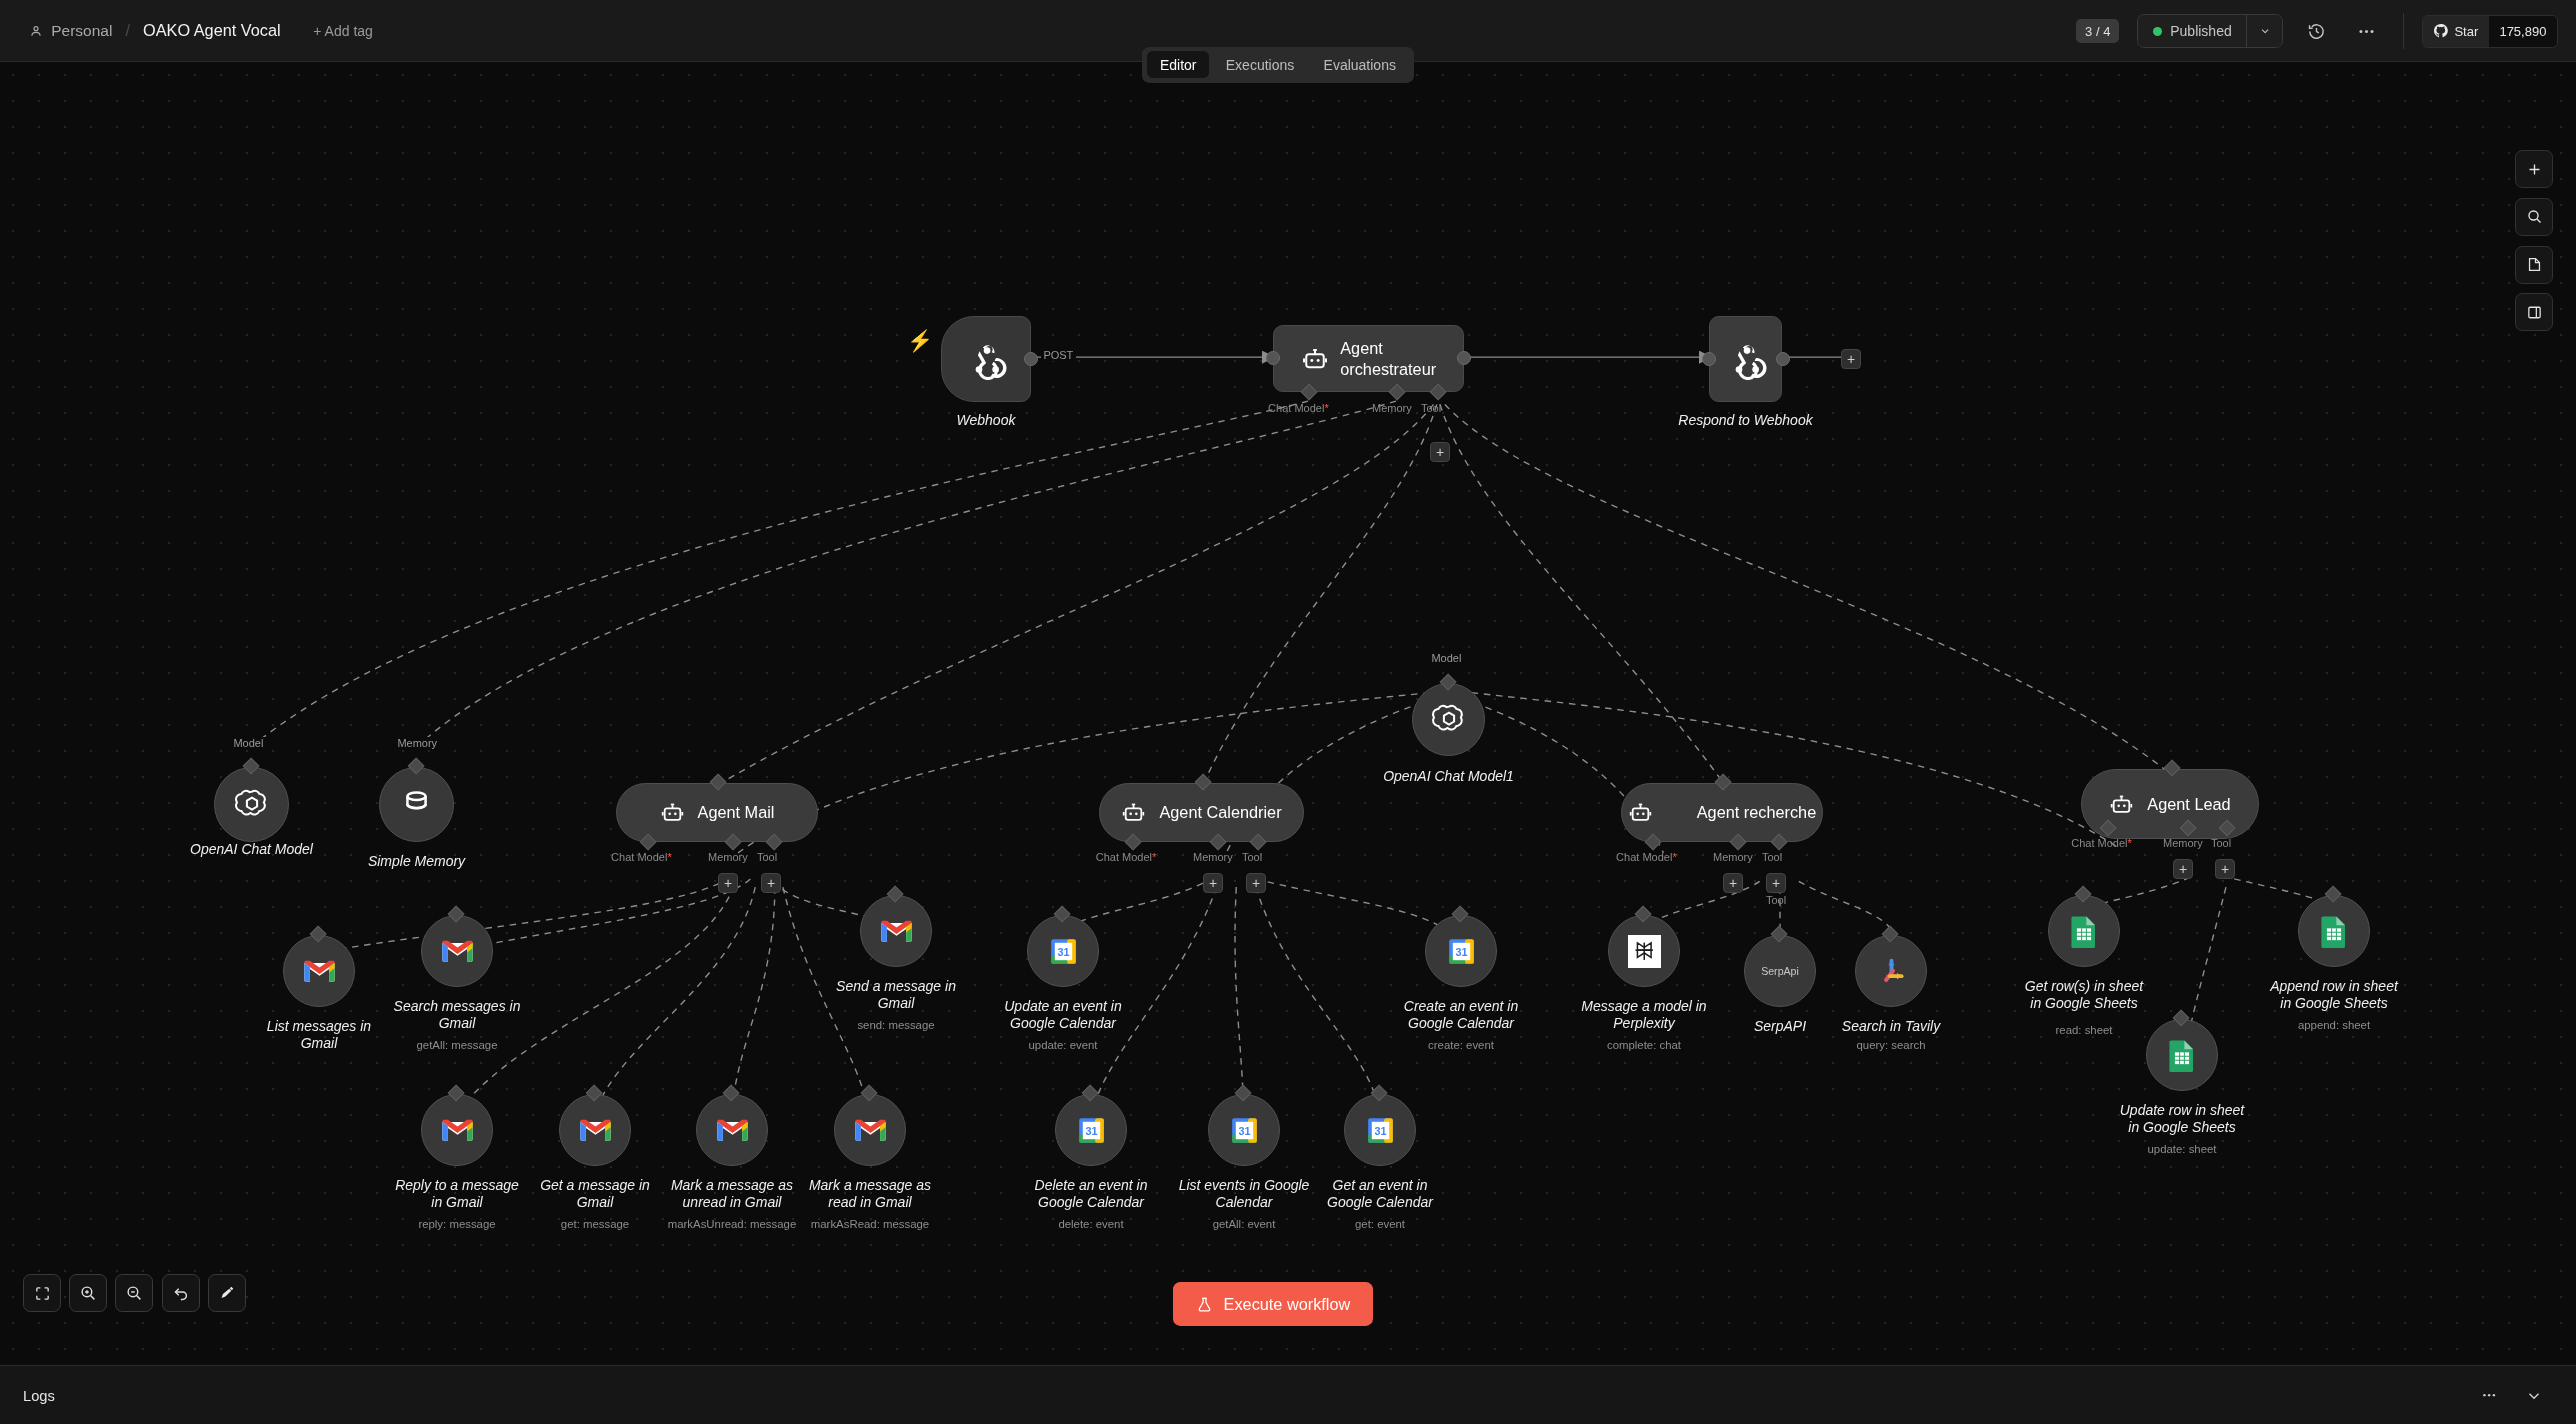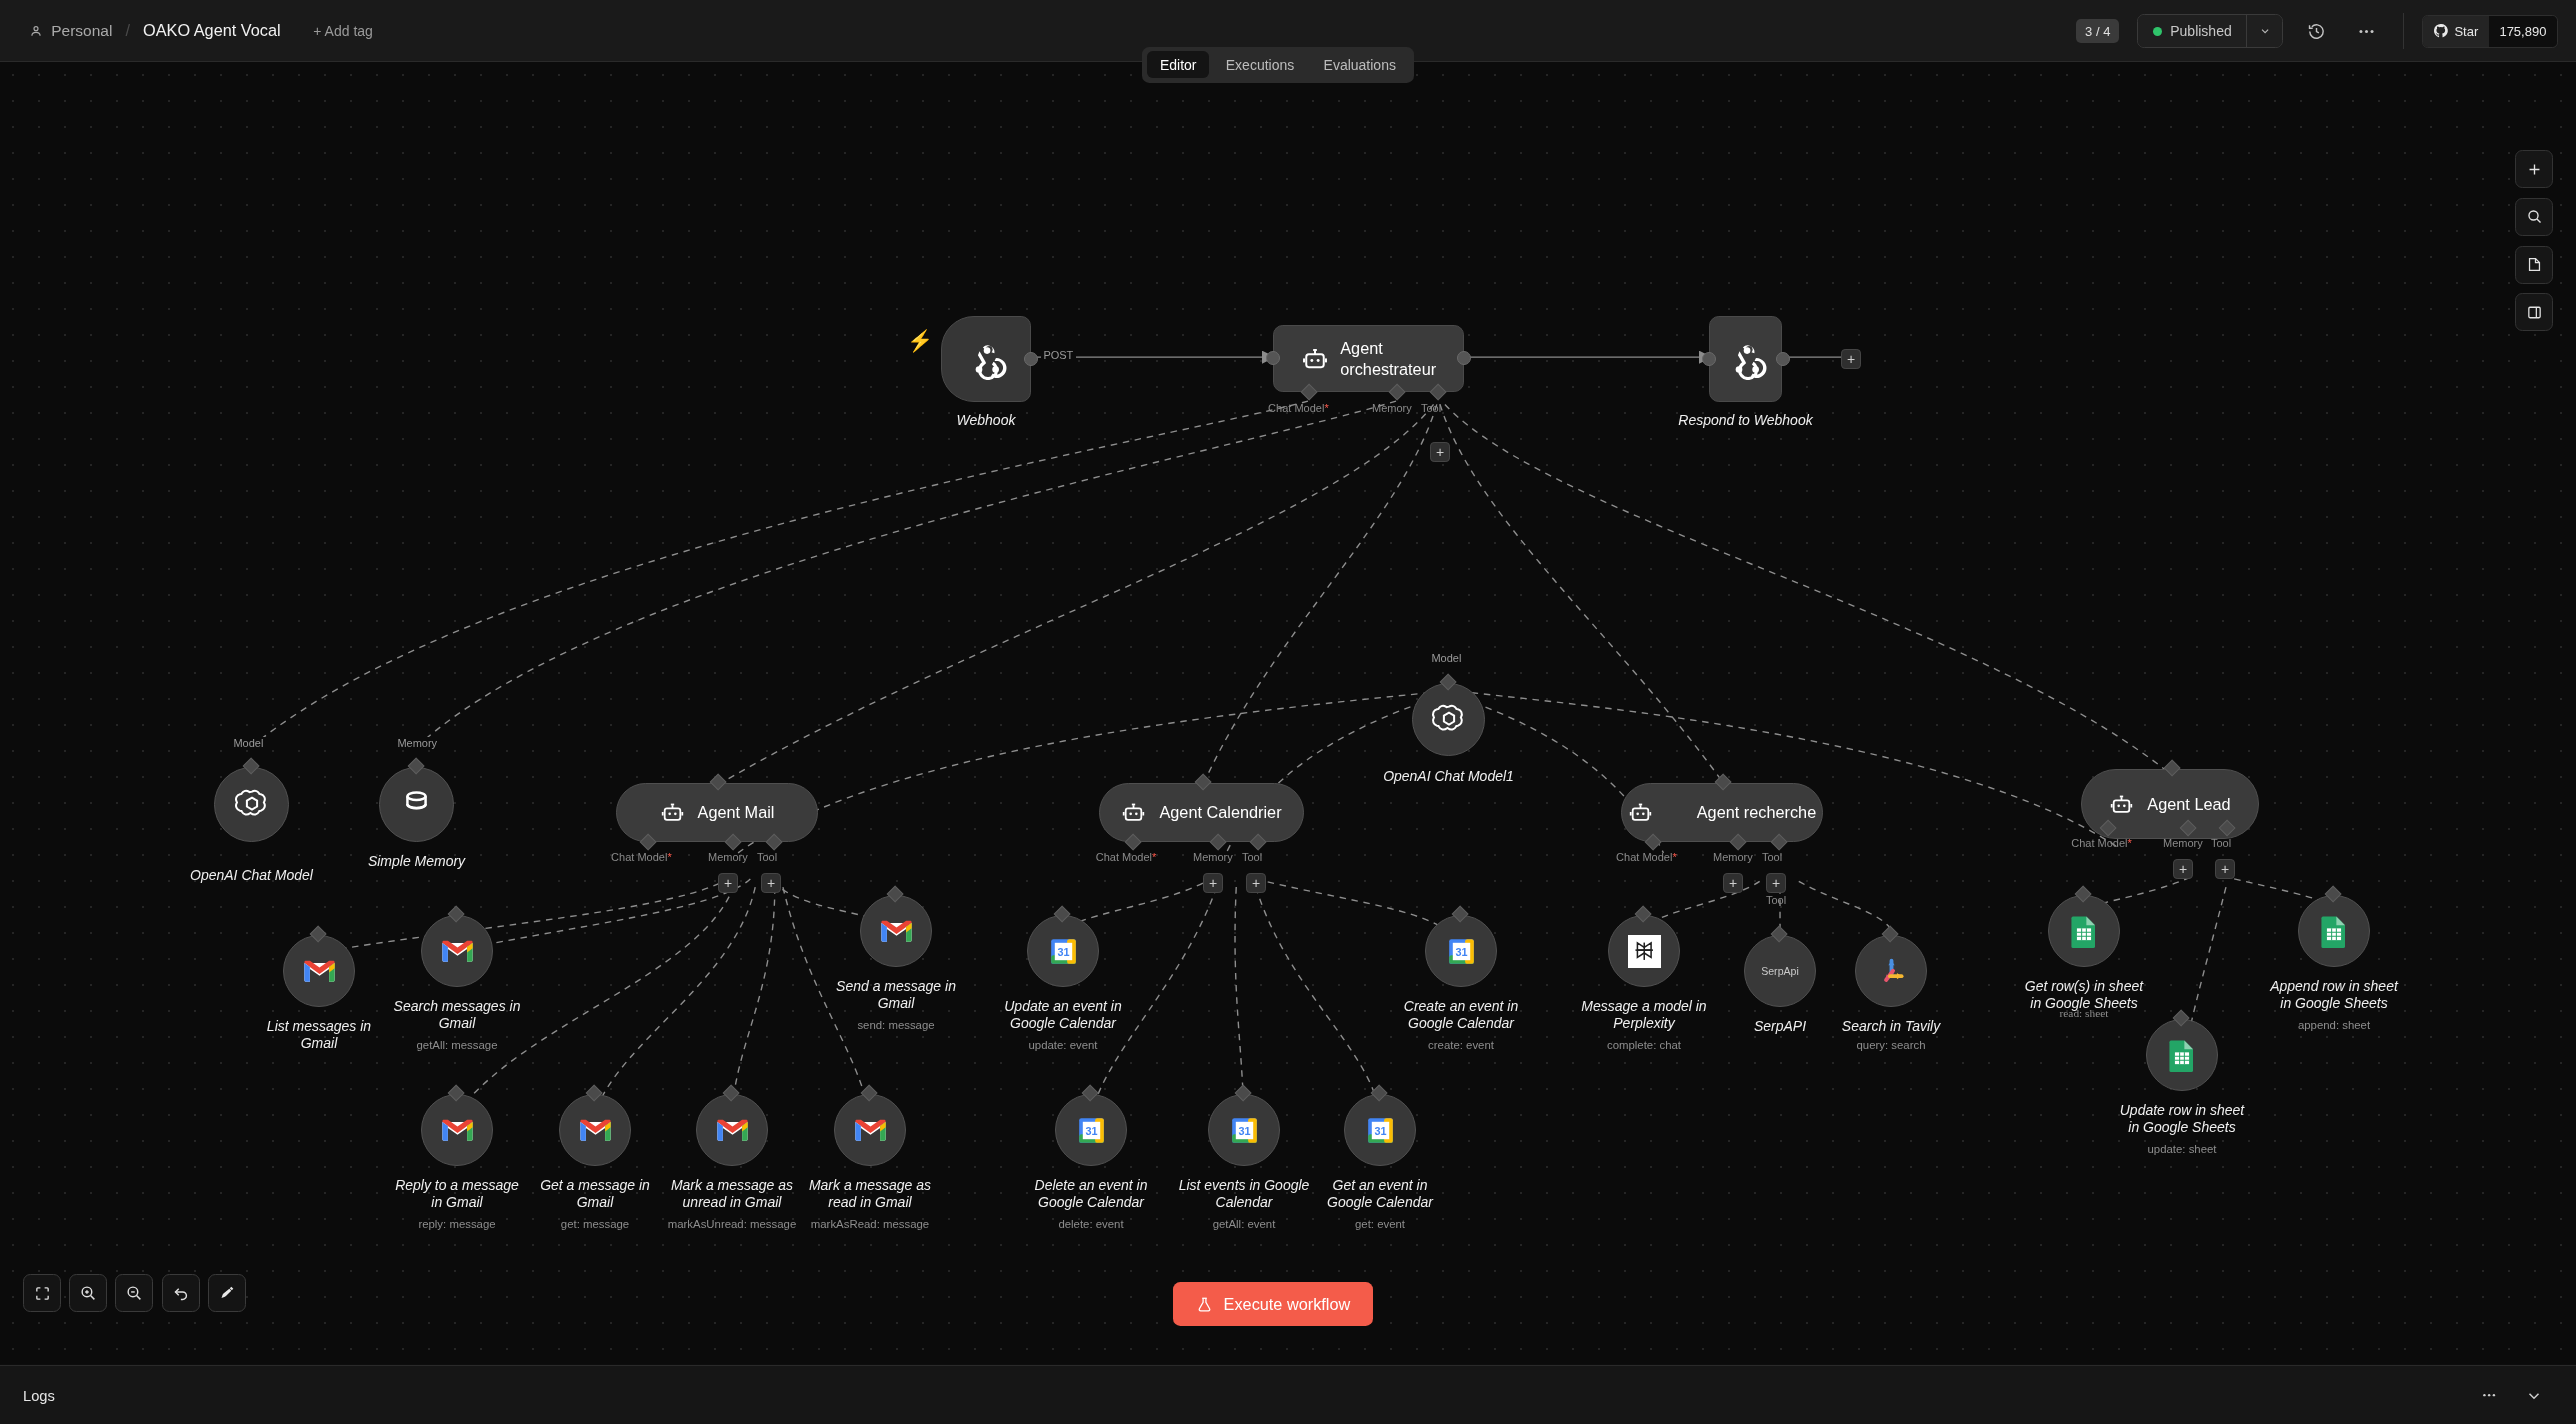--- a/index.html
+++ b/index.html
@@ -329,21 +329,21 @@
 
     <span class="edge-tag" style="left:231px; top:675px;">Model</span>
     <div class="node" style="left:214px; top:705px;">
       <div class="round-node" style="width:75px; height:75px;">
         <svg width="36" height="36" viewBox="0 0 24 24" fill="none" stroke="#ffffff" stroke-width="1.35">
           <path d="M12 3.1c1.6-1 3.7-.5 4.7 1.1l.2.4 1 .2a3.5 3.5 0 0 1 2.2 5.1l-.2.4.2.4a3.5 3.5 0 0 1-2.2 5.1l-1 .2-.2.4a3.5 3.5 0 0 1-5.4 1.1l-.3-.2-.4.2a3.5 3.5 0 0 1-5.4-1.1l-.2-.4-1-.2a3.5 3.5 0 0 1-2.2-5.1l.2-.4-.2-.4A3.5 3.5 0 0 1 4 4.8l1-.2.2-.4c1-1.6 3.1-2.1 4.7-1.1l.4.3z"></path>
           <path d="M8.6 9.1l3.4-2 3.4 2v3.9l-3.4 2-3.4-2z"></path>
         </svg>
       </div>
       <span class="diamond" style="left:31px; top:-7.3px;"></span>
-      <span class="node-label" style="top:100px;">OpenAI Chat Model</span>
+      <span class="node-label" style="top:74px;">OpenAI Chat Model</span>
     </div>
 
     <span class="edge-tag" style="left:395px; top:675px;">Memory</span>
     <div class="node" style="left:379px; top:705px;">
       <div class="round-node" style="width:75px; height:75px;">
         <svg width="33" height="33" viewBox="0 0 24 24" fill="none" stroke="#ffffff" stroke-width="1.8">
           <ellipse cx="12" cy="6" rx="6.6" ry="2.8"></ellipse>
           <path d="M5.4 6v6c0 1.5 3 2.8 6.6 2.8s6.6-1.3 6.6-2.8V6"></path>
           <path d="M5.4 11.7c0 1.5 3 2.8 6.6 2.8s6.6-1.3 6.6-2.8"></path>
         </svg>
@@ -701,21 +701,21 @@
           <path d="M20 2l11 11H20z" fill="#8ed1b1"></path>
           <rect x="8" y="17" width="18" height="15" fill="#ffffff"></rect>
           <g stroke="#23a566" stroke-width="1.3">
             <path d="M8 22h18M8 27h18M14 17v15M20 17v15"></path>
           </g>
         </svg>
       </div>
       <span class="diamond" style="left:29px; top:-7.3px;"></span>
       <span class="node-label" style="top:83px;">Get row(s) in sheet
 in Google Sheets</span>
-      <span class="node-sub" style="top:112px;font-family:Liberation Serif, serif;">read: sheet</span>
+      <span class="node-sub" style="top:129px;">read: sheet</span>
     </div>
 
     <div class="node" style="left:2298px; top:833px;">
       <div class="round-node" style="width:72px; height:72px;">
         <svg width="28" height="33" viewBox="0 0 34 42">
           <path d="M3 2h17l11 11v27a2 2 0 0 1-2 2H3a2 2 0 0 1-2-2V4a2 2 0 0 1 2-2z" fill="#23a566"></path>
           <path d="M20 2l11 11H20z" fill="#8ed1b1"></path>
           <rect x="8" y="17" width="18" height="15" fill="#ffffff"></rect>
           <g stroke="#23a566" stroke-width="1.3">
             <path d="M8 22h18M8 27h18M14 17v15M20 17v15"></path>

